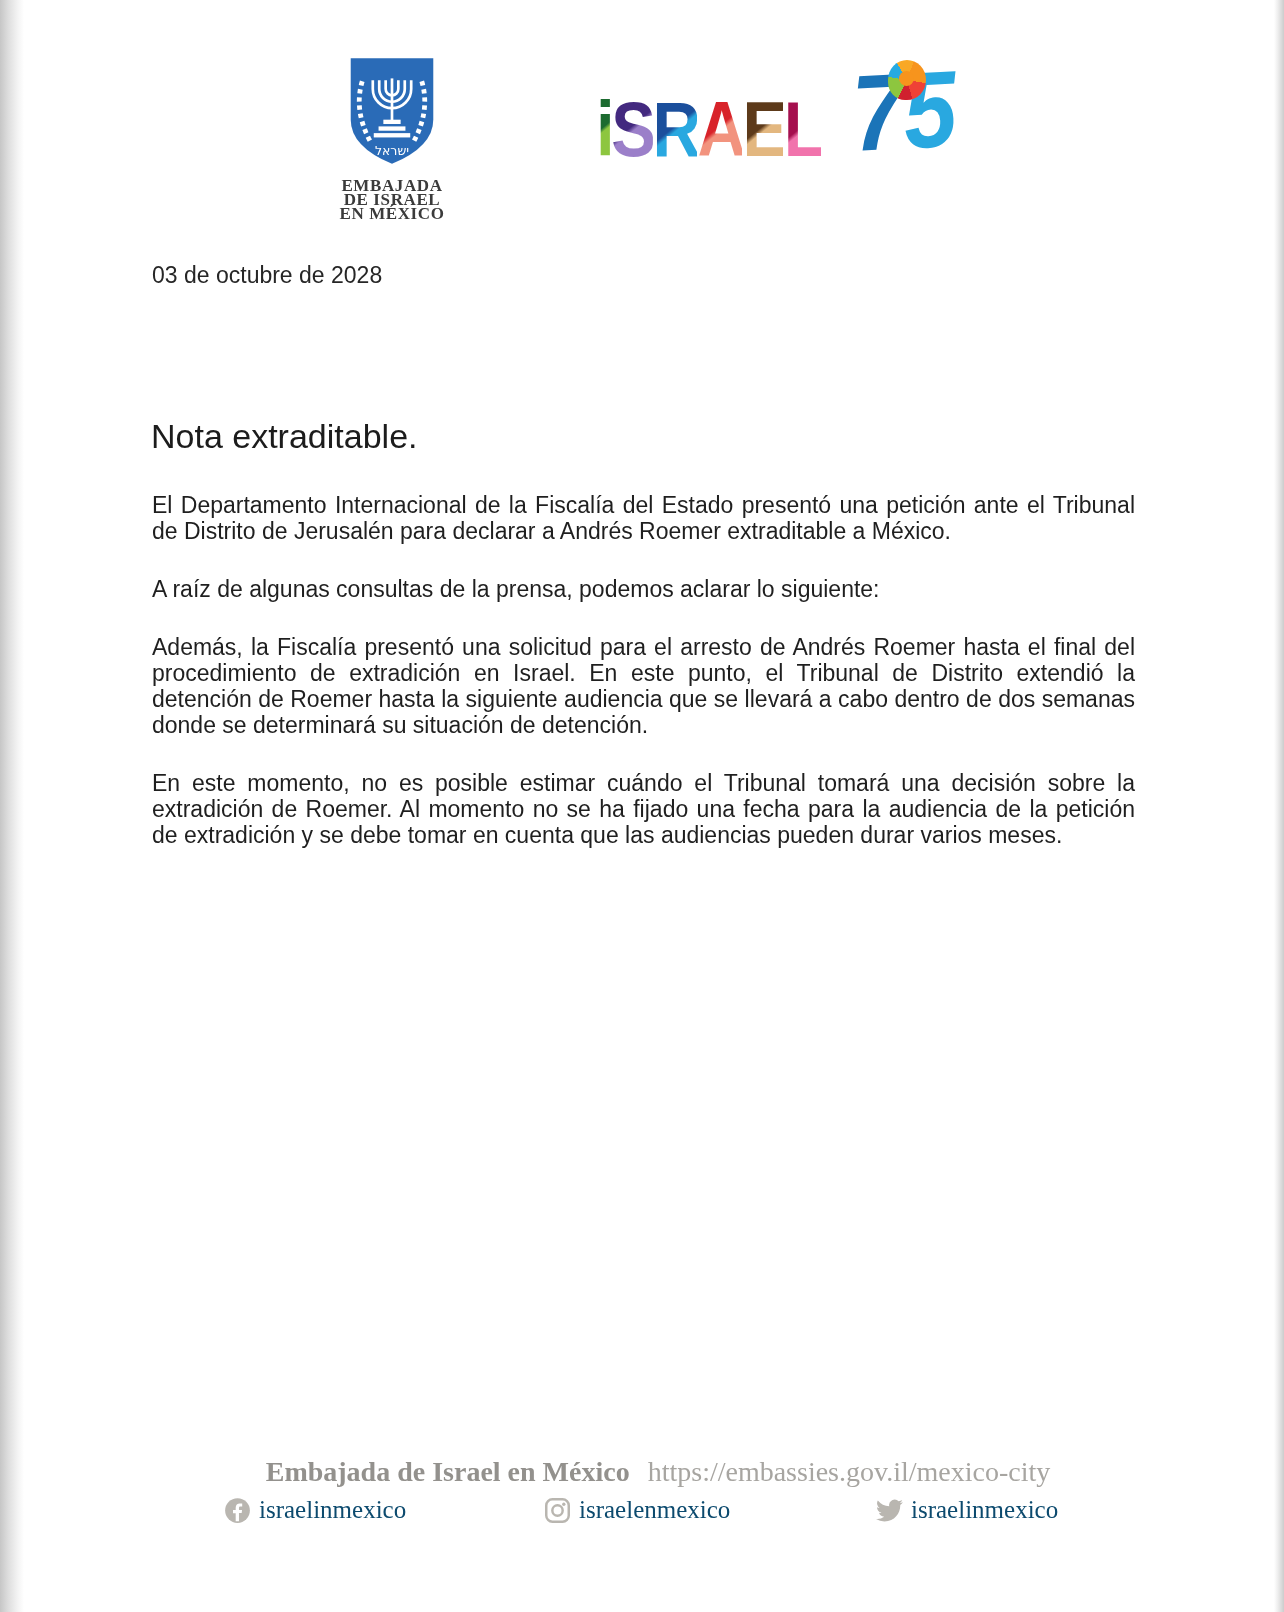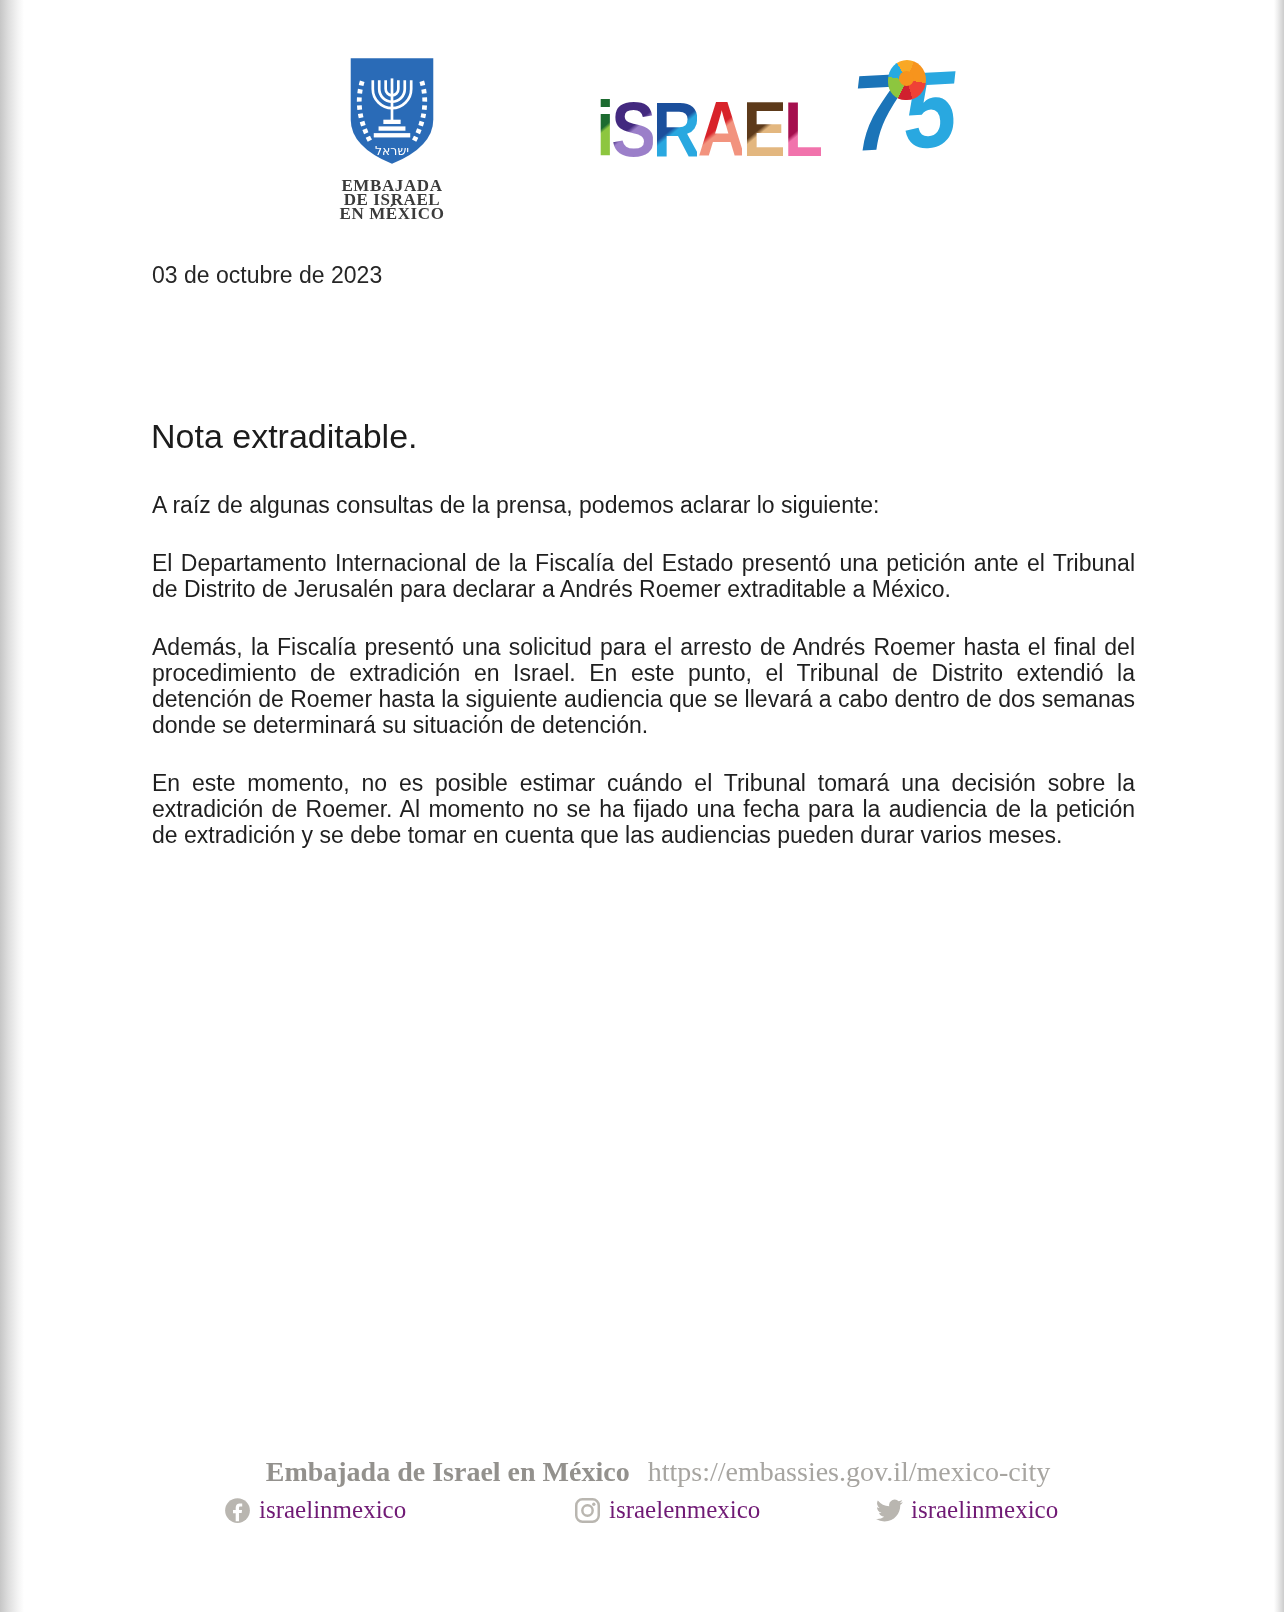--- a/index.html
+++ b/index.html
@@ -89,25 +89,25 @@
     font-size:28px;color:#a3a19d;
     white-space:nowrap;
   }
   .footer-line .f-name{font-weight:700;color:#93918d;margin-right:18px;}
   .footer-line .f-url{color:#a7a5a1;}
   .social-row{position:absolute;left:0;top:1496px;width:100%;height:40px;}
   .social-item{
     position:absolute;top:0;
     display:flex;align-items:center;gap:8px;
     font-family:"Liberation Serif", serif;
-    font-size:25px;color:#701a75;
+    font-size:25px;color:#0c4a6e;
   }
   .social-item svg{display:block;}
   .s-fb{left:224px;}
-  .s-ig{left:574px;}
+  .s-ig{left:544px;}
   .s-tw{left:876px;}
 </style>
 </head>
 <body>
 
 <div class="page">
   <div class="edge-left"></div>
   <div class="edge-right"></div>
 
   <div class="emblem-block">
@@ -142,26 +142,26 @@
         <span class="logo-letter" style="background: linear-gradient(145deg, rgb(216, 35, 42) 47%, rgb(242, 147, 126) 53%) text; color: transparent;">A</span>
         <span class="logo-letter" style="background: linear-gradient(145deg, rgb(93, 58, 26) 47%, rgb(227, 183, 127) 53%) text; color: transparent;">E</span>
         <span class="logo-letter" style="background: linear-gradient(145deg, rgb(165, 15, 78) 47%, rgb(241, 115, 172) 53%) text; color: transparent;">L</span>
       </div>
     <div class="num75">
       <span class="seven">7</span><span class="five">5</span>
     </div>
     <div class="logo-ball"></div>
   </div>
 
-  <div class="doc-date">03 de octubre de 2023</div>
+  <div class="doc-date">03 de octubre de 2028</div>
   <h1 class="doc-title">Nota extraditable.</h1>
 
   <div class="doc-body">
+    <p>El Departamento Internacional de la Fiscalía del Estado presentó una petición ante el Tribunal de Distrito de Jerusalén para declarar a Andrés Roemer extraditable a México.</p>
     <p>A raíz de algunas consultas de la prensa, podemos aclarar lo siguiente:</p>
-    <p>El Departamento Internacional de la Fiscalía del Estado presentó una petición ante el Tribunal de Distrito de Jerusalén para declarar a Andrés Roemer extraditable a México.</p>
     <p>Además, la Fiscalía presentó una solicitud para el arresto de Andrés Roemer hasta el final del procedimiento de extradición en Israel. En este punto, el Tribunal de Distrito extendió la detención de Roemer hasta la siguiente audiencia que se llevará a cabo dentro de dos semanas donde se determinará su situación de detención.</p>
     <p>En este momento, no es posible estimar cuándo el Tribunal tomará una decisión sobre la extradición de Roemer. Al momento no se ha fijado una fecha para la audiencia de la petición de extradición y se debe tomar en cuenta que las audiencias pueden durar varios meses.</p>
   </div>
 
   <div class="footer-line">
     <span class="f-name">Embajada de Israel en México</span><span class="f-url">https://embassies.gov.il/mexico-city</span>
   </div>
 
   <div class="social-row">
     <div class="social-item s-fb">

